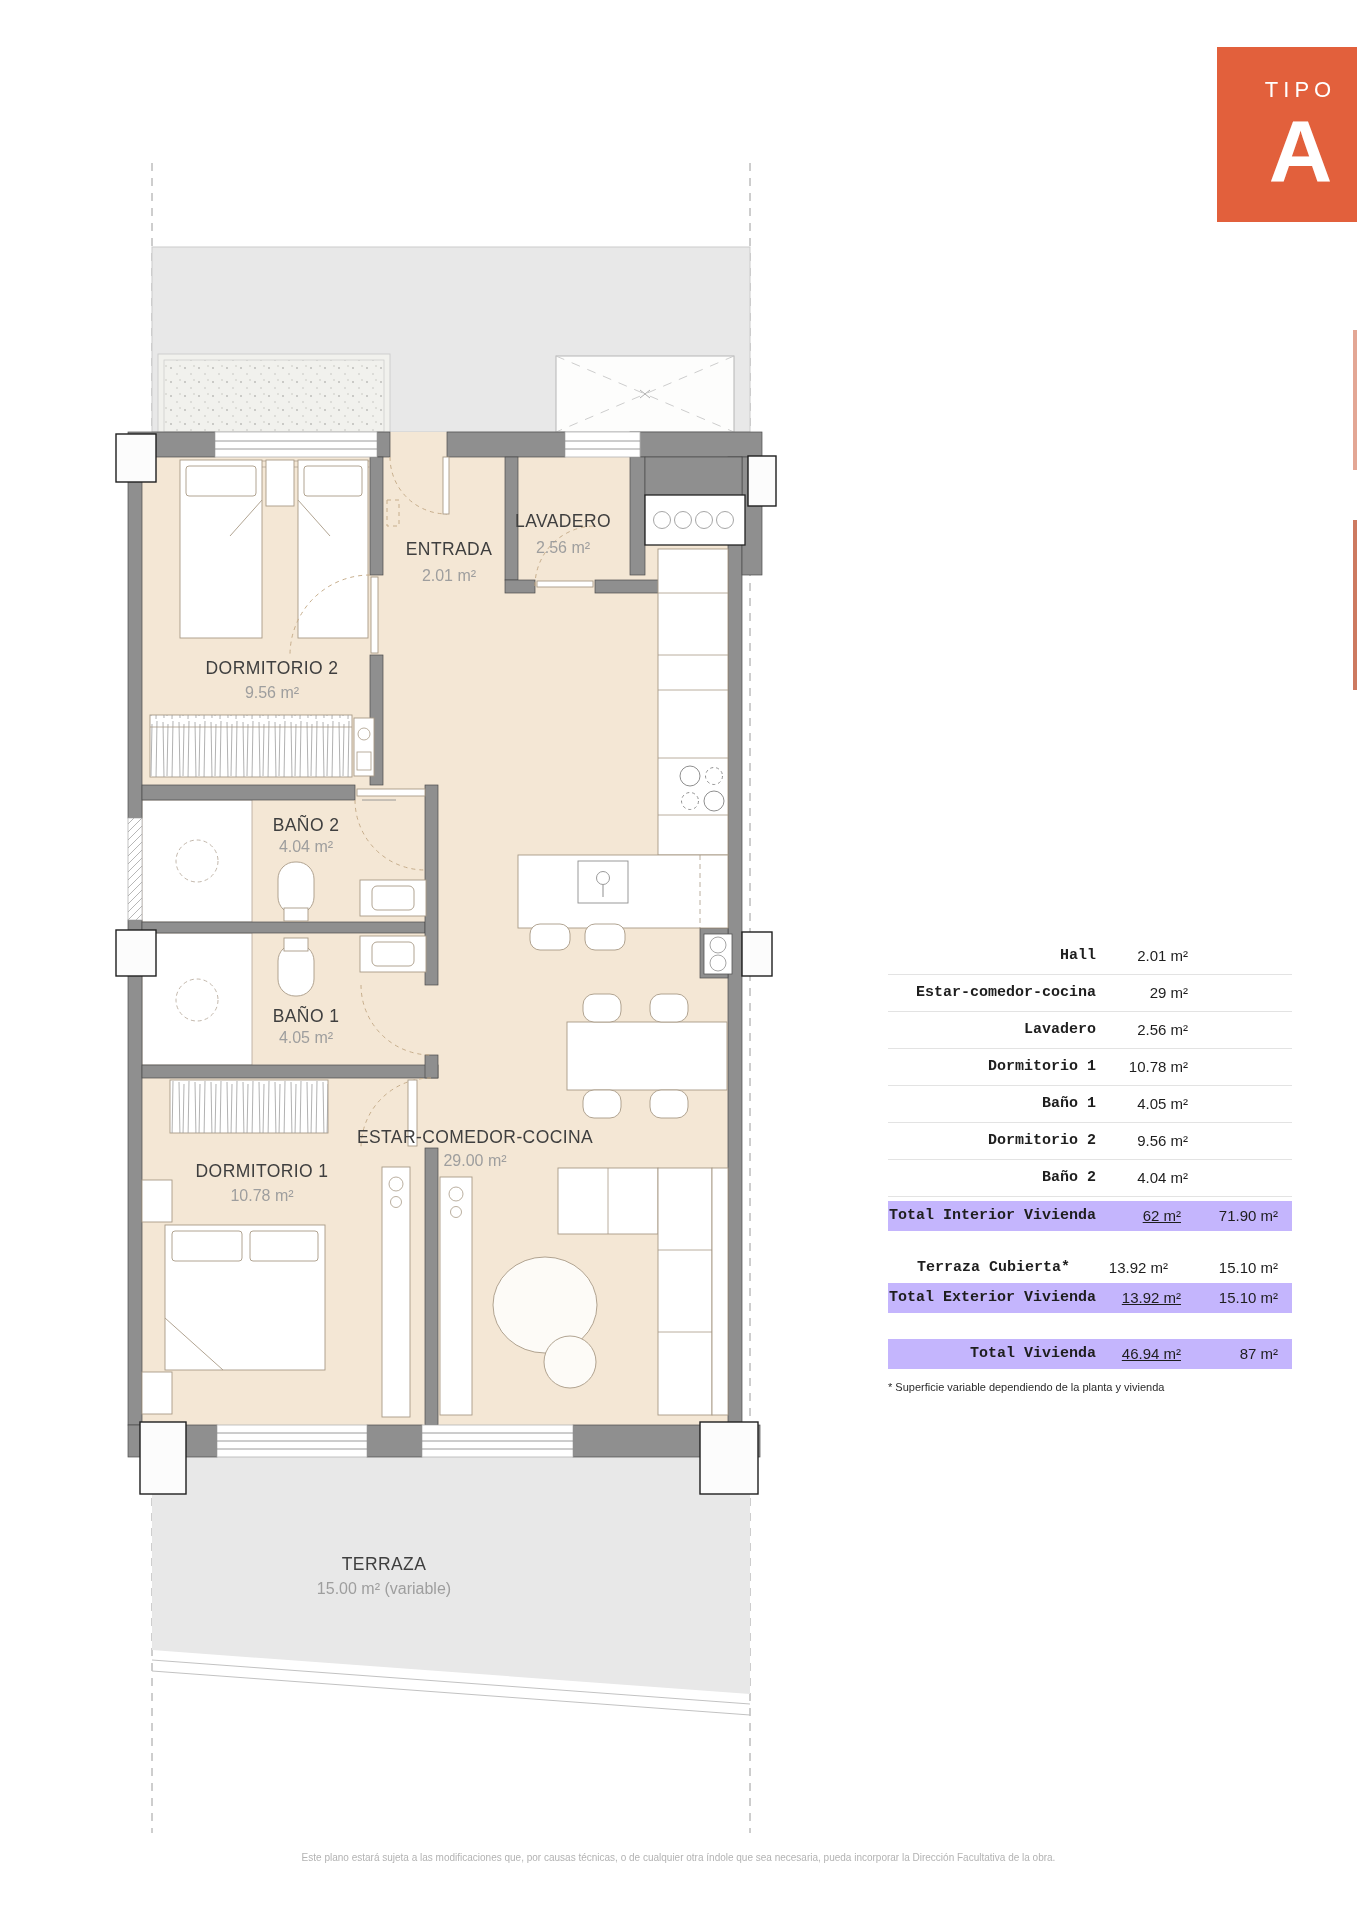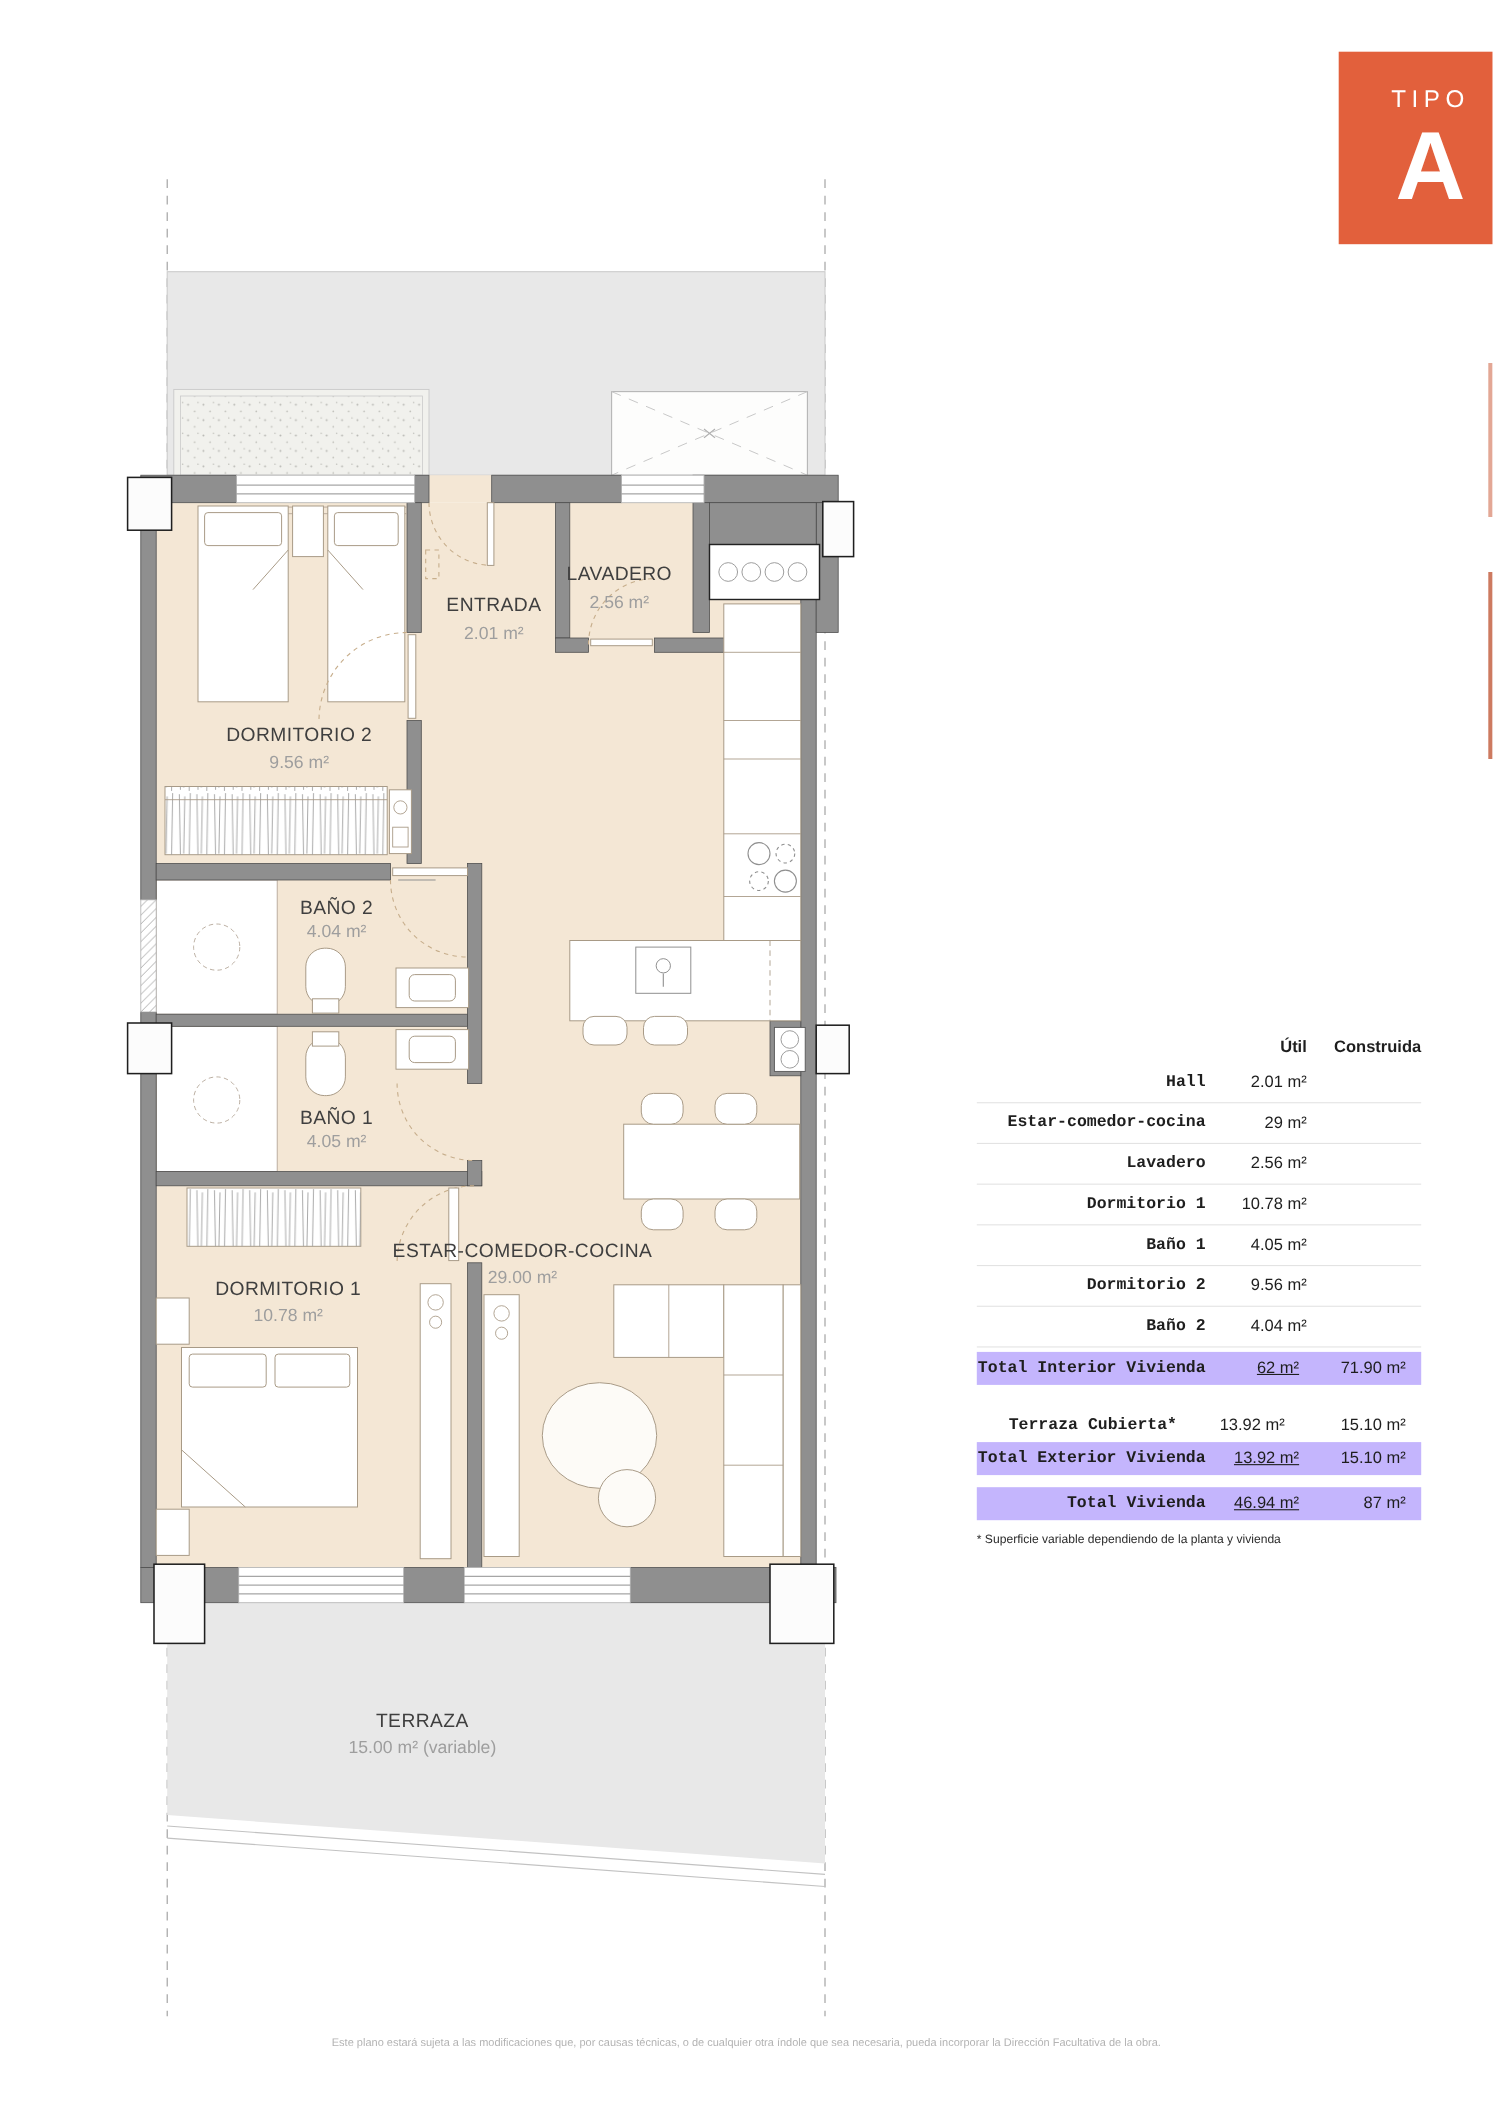--- a/index.html
+++ b/index.html
@@ -25,21 +25,21 @@
   .c-label{flex:1;font-weight:700;text-align:right;font-family:Liberation Mono, monospace;}
   .c-util{width:92px;text-align:right;font-weight:400;}
   .c-cons{width:104px;text-align:right;font-weight:400;}
   .thead .c-util,.thead .c-cons{font-weight:700;}
   .band{display:flex;height:30px;line-height:30px;background:#c4b5fd;border-bottom:none;
         padding-right:14px;}
   .band .c-util{width:85px;text-decoration:underline;} .band .c-cons{width:97px;}
   .b1{margin-top:4px;}
   .terr{margin-top:22px;height:30px;line-height:30px;border-bottom:none;padding-right:14px;gap:13px;}
   .terr .c-util{width:85px;} .terr .c-cons{width:97px;}
-  .b3{margin-top:11px;}
+  .b3{margin-top:26px;}
   .footnote{margin-top:12px;font-size:11px;font-weight:400;color:#2b2b2b;}
 
   
   .footer{position:absolute;left:0;top:1852px;width:1357px;text-align:center;
           font-size:10px;color:#b3b3b3;}
 </style>
 </head>
 <body>
 
 <div id="page">
@@ -257,25 +257,20 @@
   </svg>
 
   <div class="badge">
     <span class="tipo">TIPO</span>
     <span class="letter">A</span>
   </div>
   <div class="strip1"></div>
   <div class="strip2"></div>
 
   <div class="panel">
-    <div class="thead">
-      <span class="c-label"></span>
-      <span class="c-util">Útil</span>
-      <span class="c-cons">Construida</span>
-    </div>
     <div class="trow">
       <span class="c-label">Hall</span>
       <span class="c-util">2.01 m²</span>
       <span class="c-cons"></span>
     </div>
     <div class="trow">
       <span class="c-label">Estar-comedor-cocina</span>
       <span class="c-util">29 m²</span>
       <span class="c-cons"></span>
     </div>

